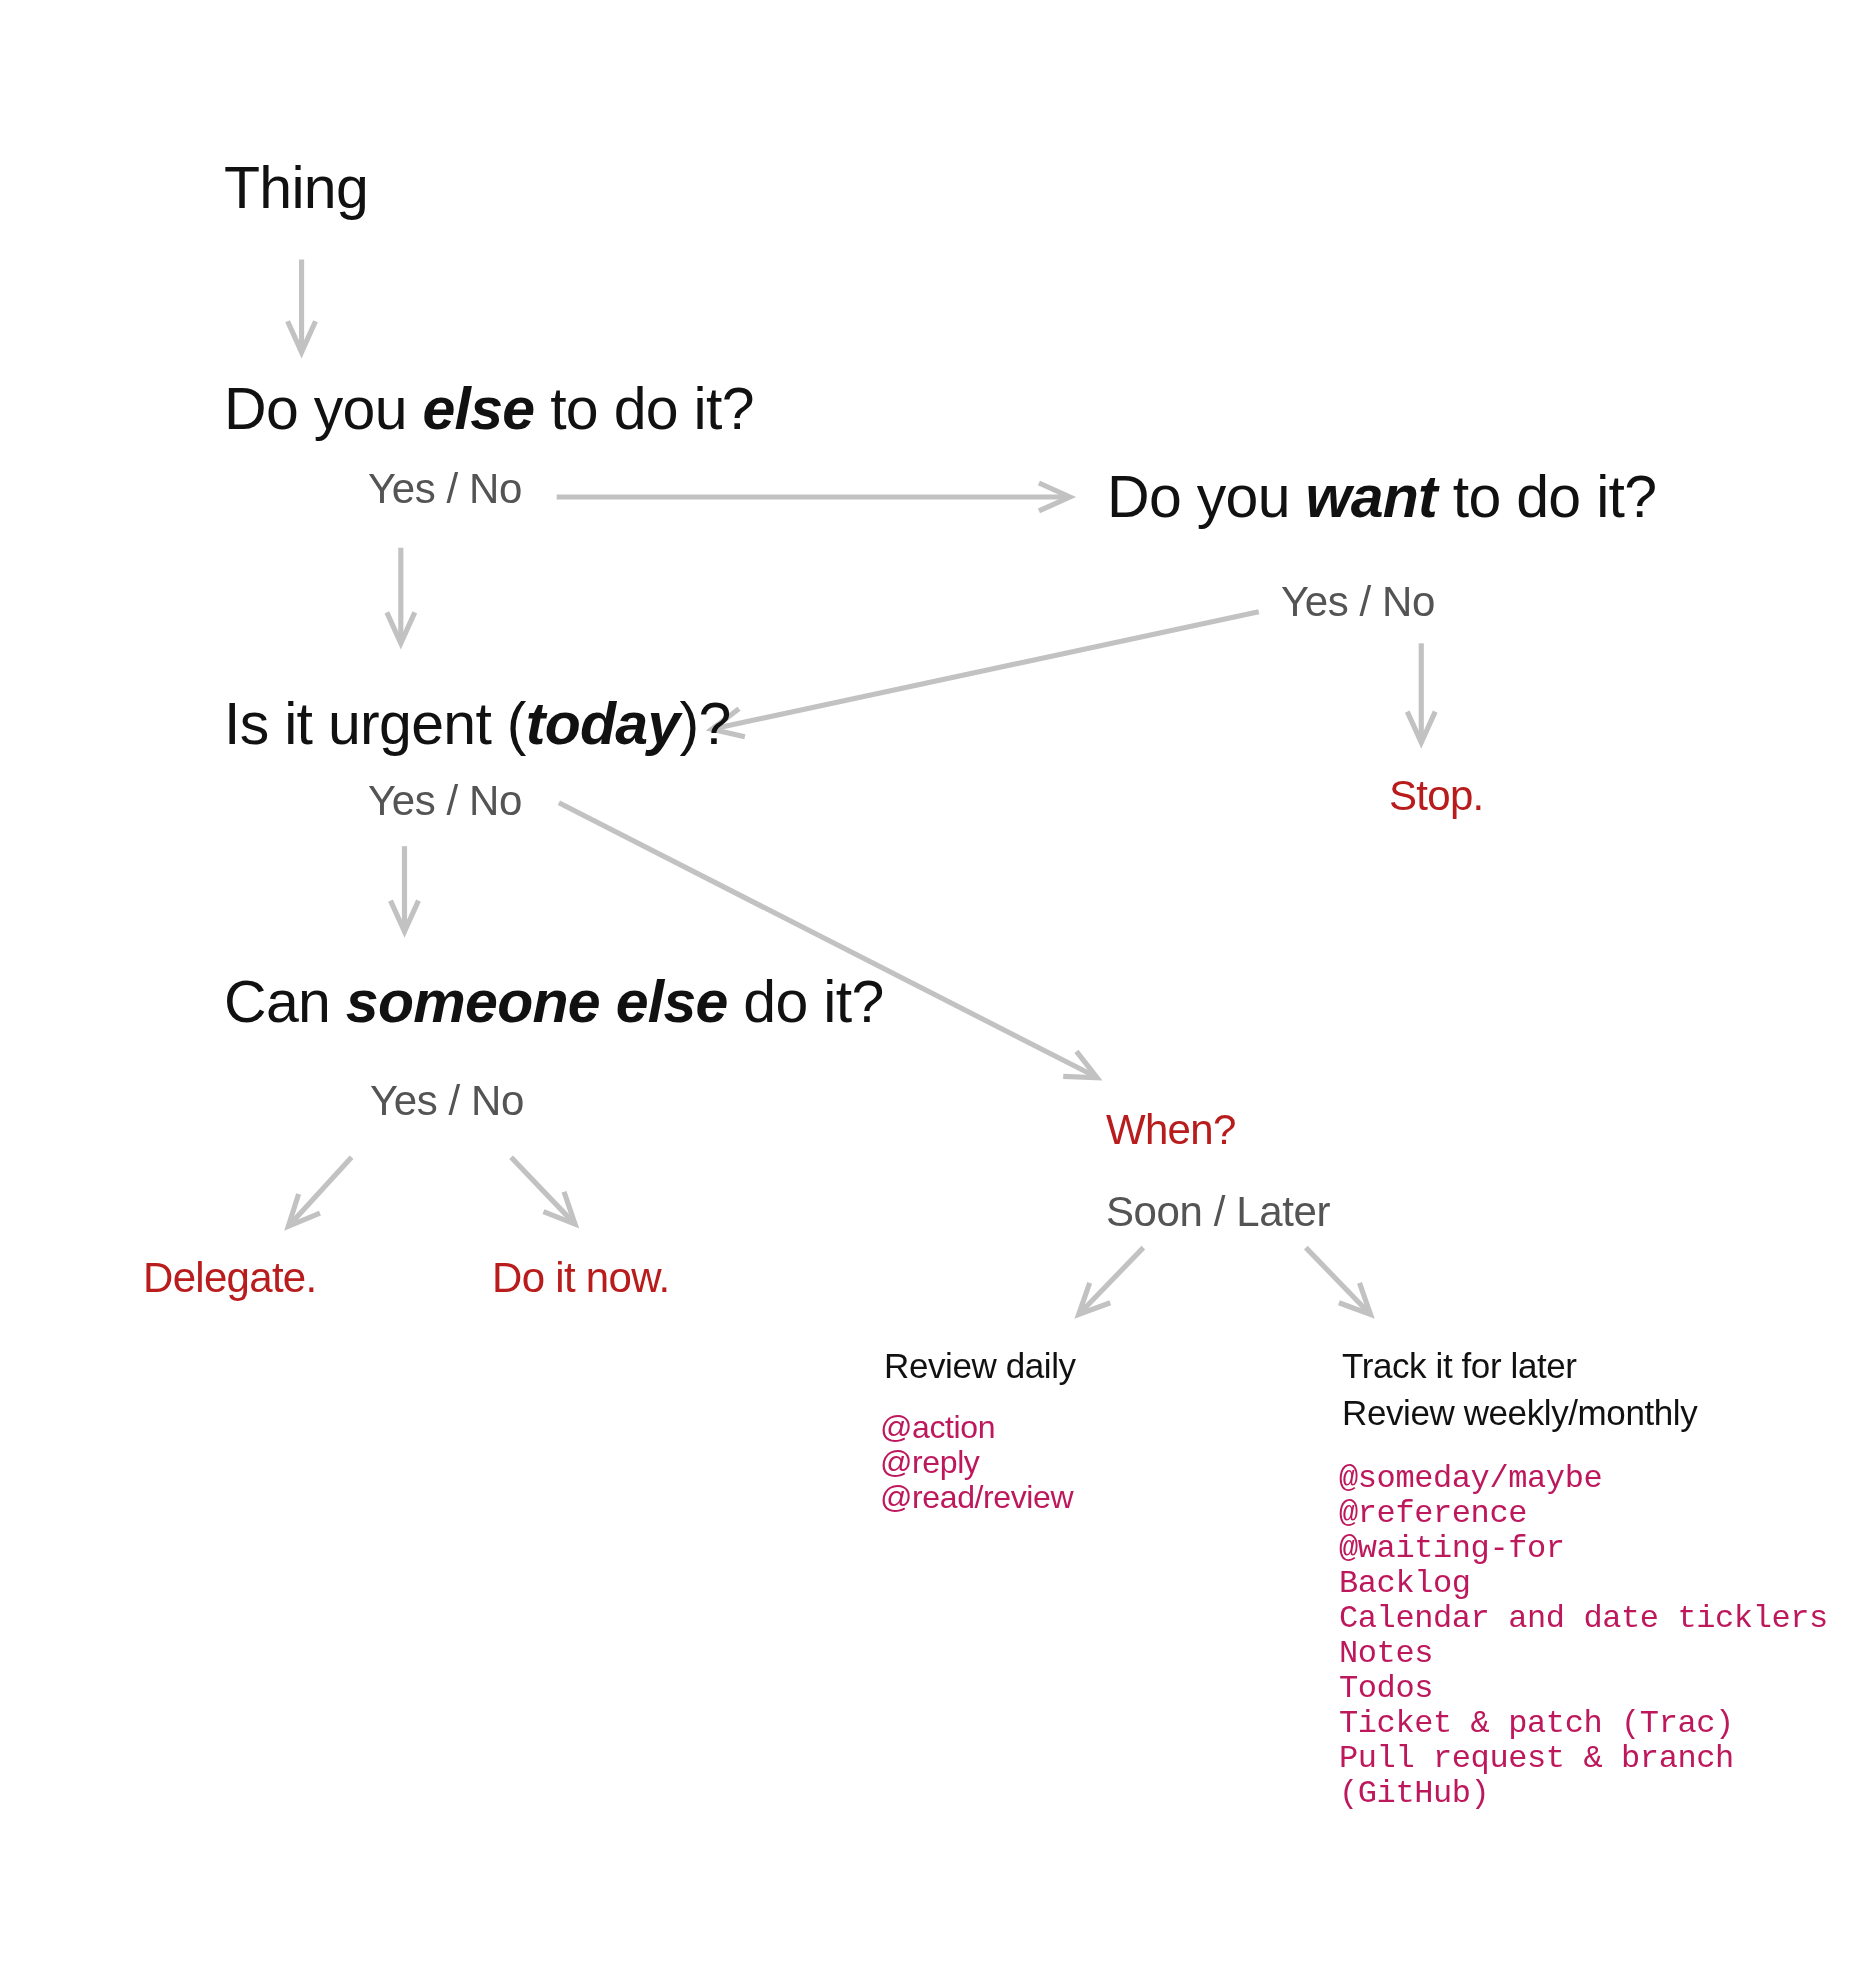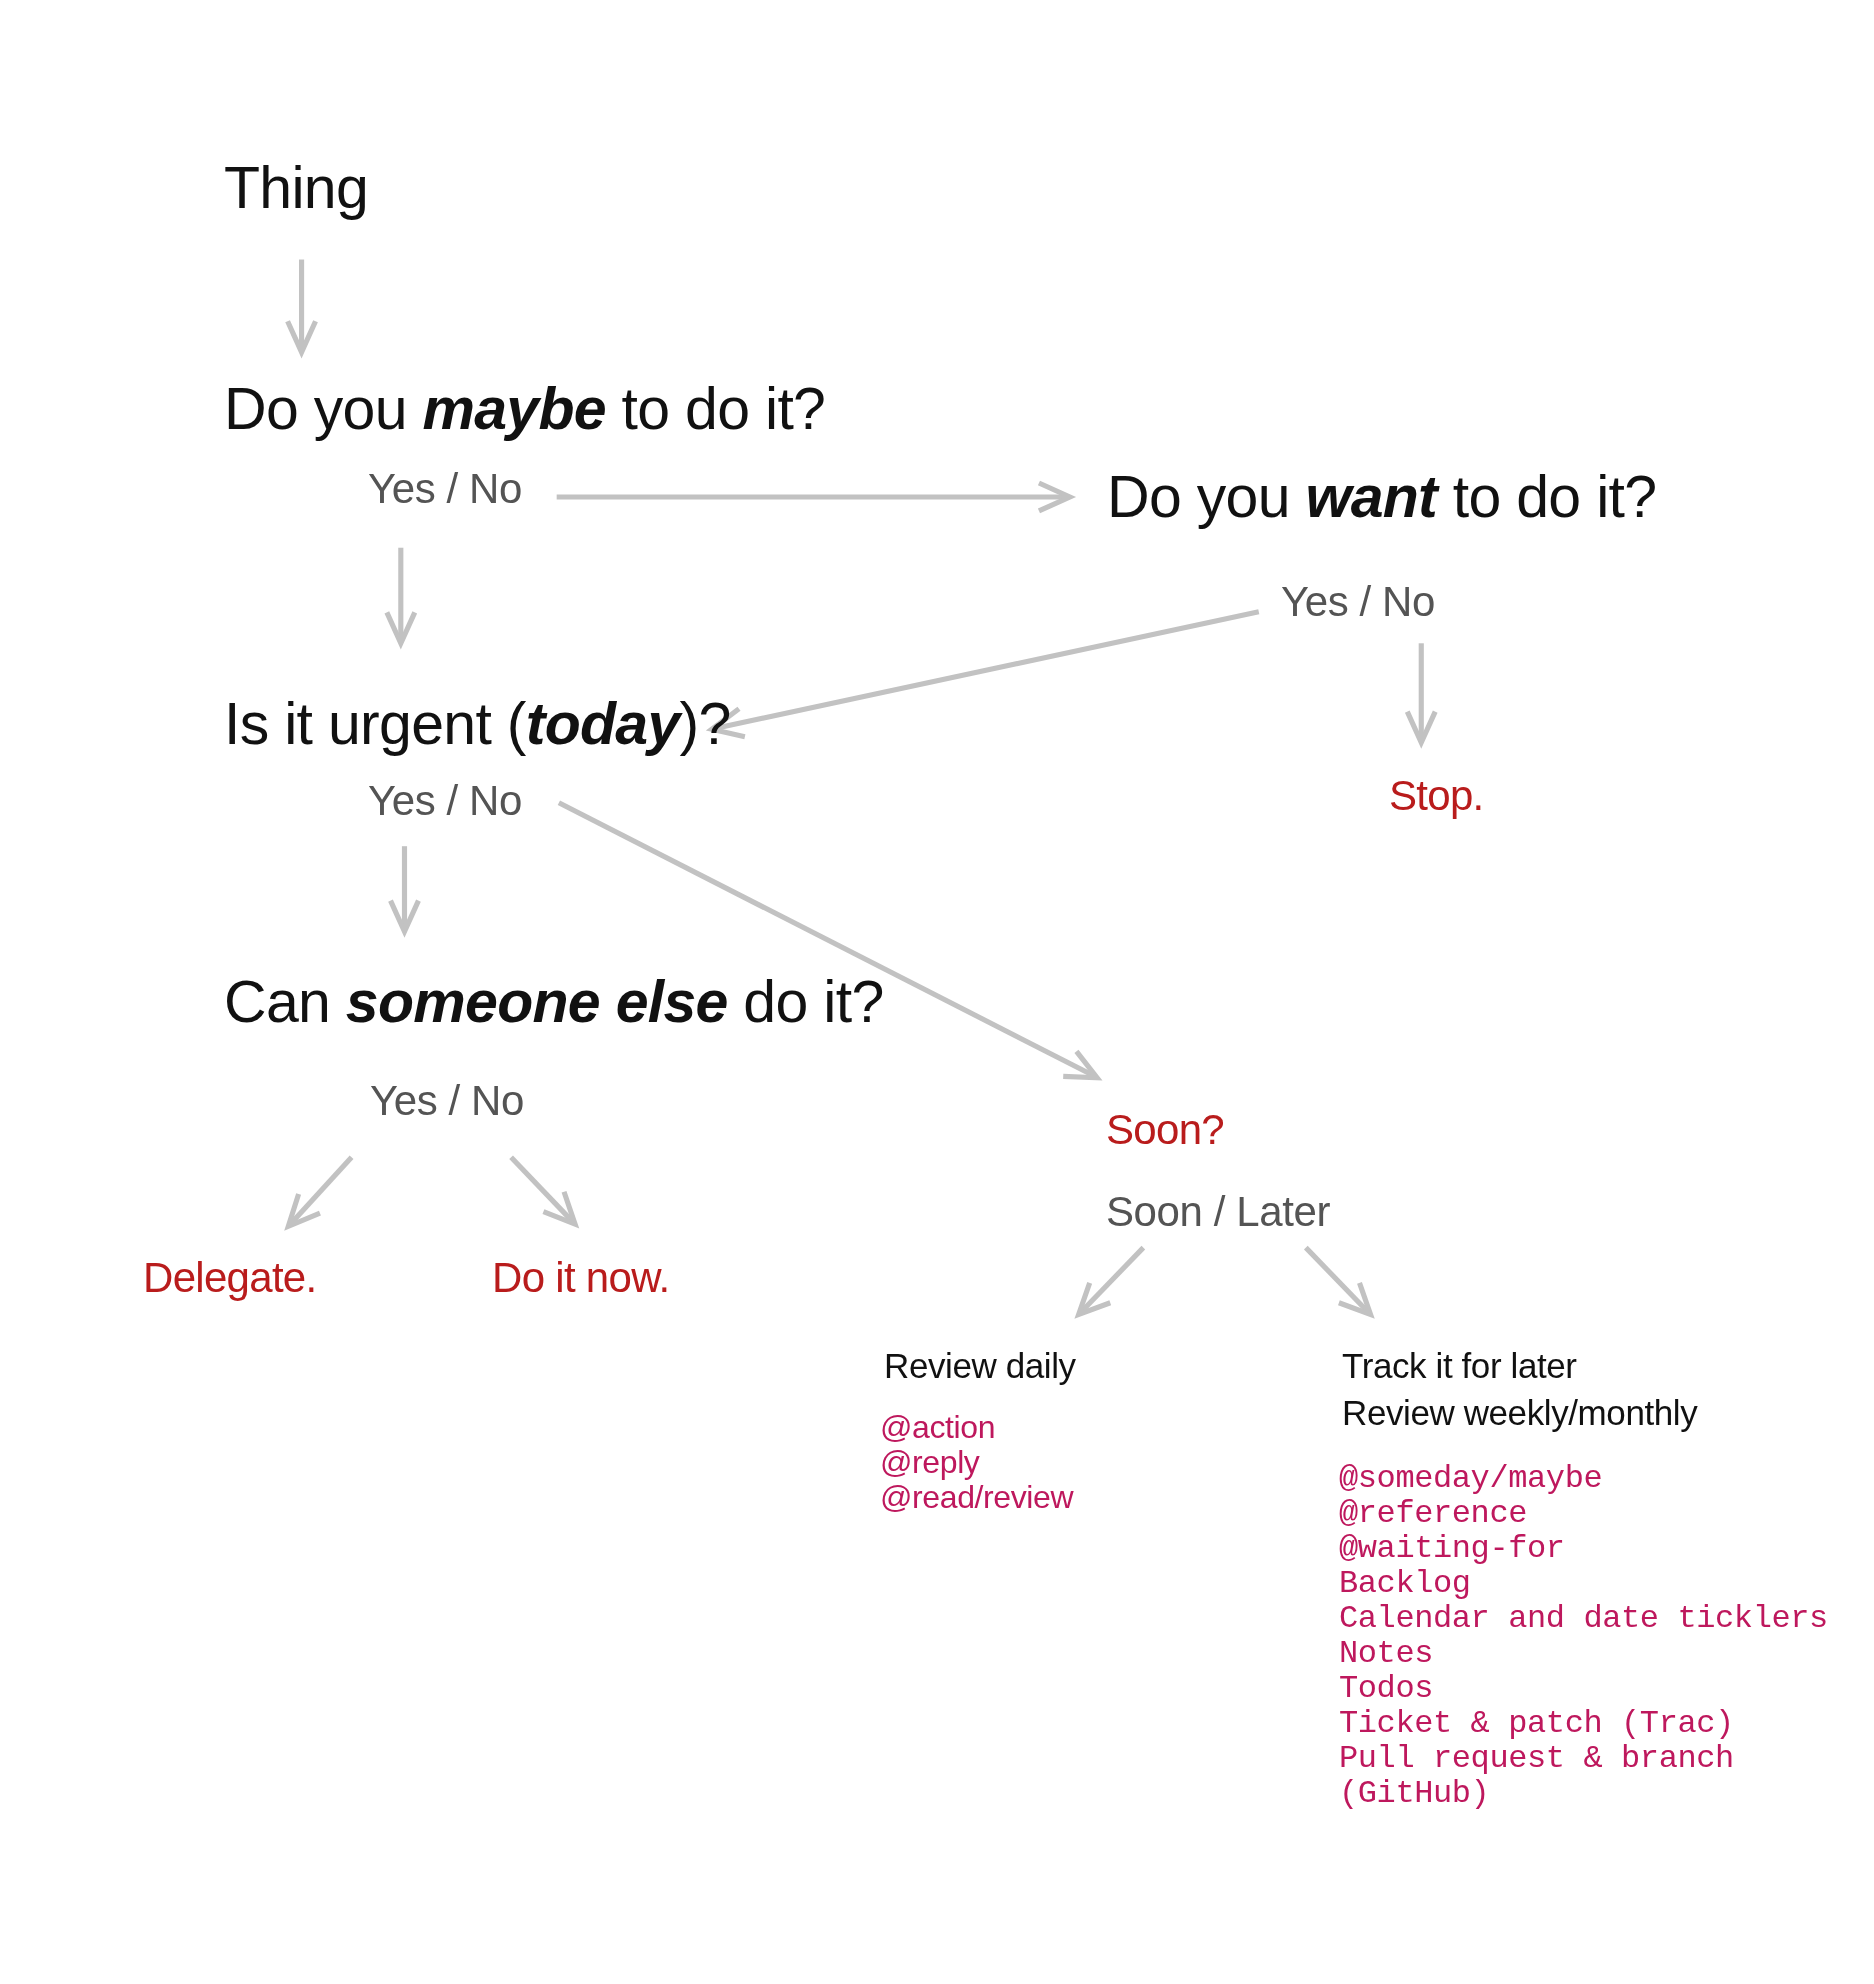--- a/index.html
+++ b/index.html
@@ -99,21 +99,21 @@
       <path d="M1510 1772 L1467 1788 L1482 1745"></path>
     </g>
     <g>
       <line x1="1776" y1="1697" x2="1861" y2="1785"></line>
       <path d="M1849 1745 L1864 1788 L1821 1772"></path>
     </g>
   </svg>
 
   <div class="node q" style="left:224px; top:159px;">Thing</div>
 
-  <div class="node q" style="left:224px; top:380px;"><span>Do you </span><span class="em">maybe</span><span> to do it?</span></div>
+  <div class="node q" style="left:224px; top:380px;"><span>Do you </span><span class="em">else</span><span> to do it?</span></div>
 
   <div class="node branch" style="left:368px; top:468px;">Yes / No</div>
 
   <div class="node q" style="left:1107px; top:468px;"><span>Do you </span><span class="em">want</span><span> to do it?</span></div>
 
   <div class="node branch" style="left:1281px; top:581px;">Yes / No</div>
 
   <div class="node result" style="left:1389px; top:775px;">Stop.</div>
 
   <div class="node q" style="left:224px; top:695px;"><span>Is it urgent (</span><span class="em">today</span><span>)?</span></div>
@@ -121,21 +121,21 @@
   <div class="node branch" style="left:368px; top:780px;">Yes / No</div>
 
   <div class="node q" style="left:224px; top:973px;"><span>Can </span><span class="em">someone else</span><span> do it?</span></div>
 
   <div class="node branch" style="left:370px; top:1080px;">Yes / No</div>
 
   <div class="node result" style="left:143px; top:1257px;">Delegate.</div>
 
   <div class="node result" style="left:492px; top:1257px;">Do it now.</div>
 
-  <div class="node result" style="left:1106px; top:1109px;">Soon?</div>
+  <div class="node result" style="left:1106px; top:1109px;">When?</div>
 
   <div class="node branch" style="left:1106px; top:1191px;">Soon / Later</div>
 
   <div class="node list-head" style="left:884px; top:1348px;">Review daily</div>
 
   <div class="node glist" style="left:880px; top:1410px;">@action
 @reply
 @read/review</div>
 
   <div class="node list-head-multi" style="left:1342px; top:1342px;">Track it for later

